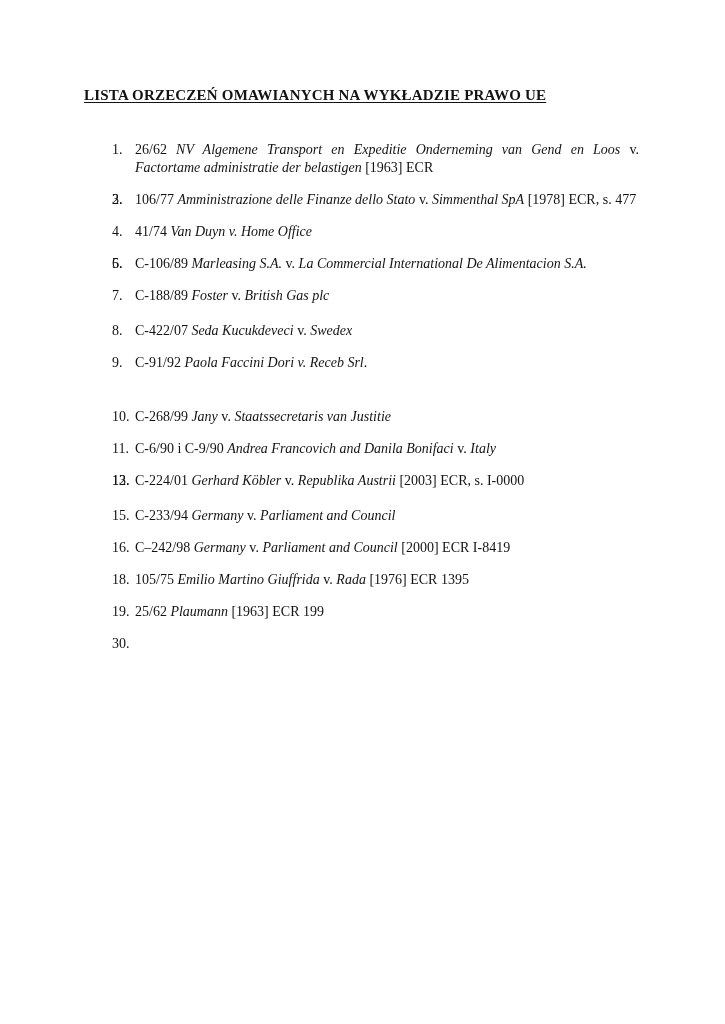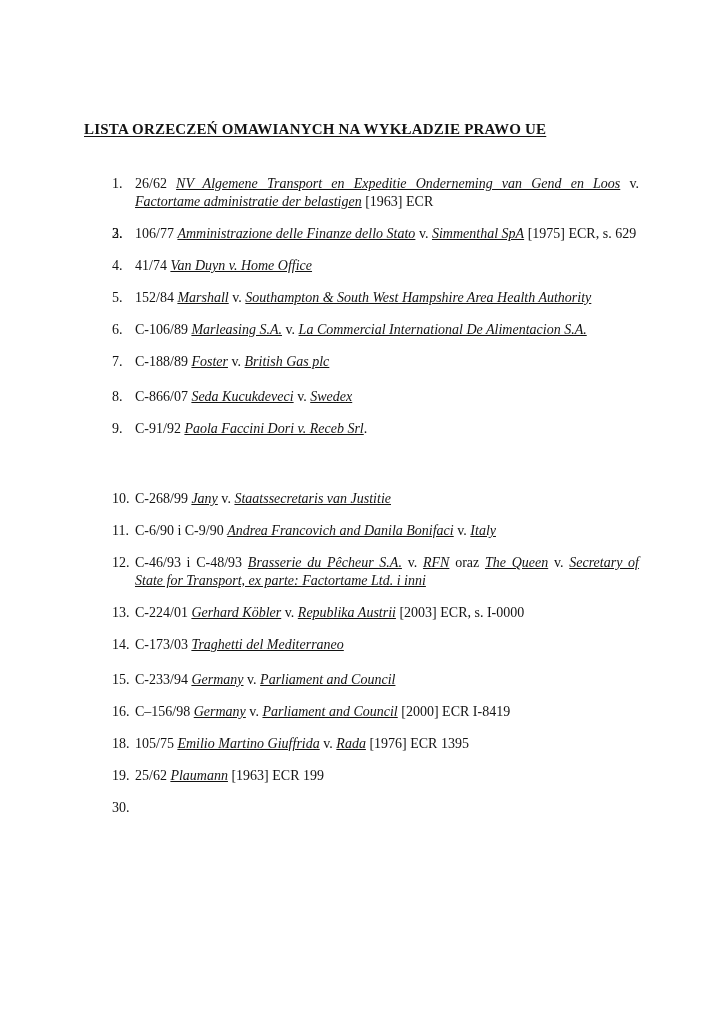--- a/index.html
+++ b/index.html
@@ -14,21 +14,21 @@
   }
   .page {
     position: relative;
     width: 725px;
     height: 1024px;
     background: #ffffff;
     font-family: "Liberation Serif", serif;
     color: #131313;
   }
   .doc-title {
-    margin: 119px 0 36px 84px;
+    margin: 85px 0 36px 84px;
     font-size: 15px;
     font-weight: bold;
     line-height: 20px;
     letter-spacing: 0.2px;
     text-decoration: underline;
     text-underline-offset: 2px;
   }
   .case-list {
     margin: 0;
     padding: 0;
@@ -44,44 +44,42 @@
     text-align: justify;
   }
   .item .num {
     position: absolute;
     left: 0;
     top: 0;
     font-style: normal;
   }
   .item em {
     font-style: italic;
-    text-decoration: underline;
   }
   .sp-extra  { margin-top: 17px; }
-  .sp-double { margin-top: 52px; }
+  .sp-double { margin-top: 36px; }
 </style>
 </head>
 <body>
 
 <div class="page">
   <h1 class="doc-title">LISTA ORZECZEŃ OMAWIANYCH NA WYKŁADZIE PRAWO UE</h1>
   <div class="case-list" id="case-list">
       <div class="item"><span class="num">1.</span><span class="txt"><span>26/62 </span><em>NV Algemene Transport en Expeditie Onderneming van Gend en Loos</em><span> v. </span><em>Factortame administratie der belastigen</em><span> [1963] ECR</span></span></div>
       <div class="item"><span class="num">2.</span></div>
-      <div class="item"><span class="num">3.</span><span class="txt"><span>106/77 </span><em>Amministrazione delle Finanze dello Stato</em><span> v. </span><em>Simmenthal SpA</em><span> [1975] ECR, s. 629</span></span></div>
+      <div class="item"><span class="num">3.</span><span class="txt"><span>106/77 </span><em>Amministrazione delle Finanze dello Stato</em><span> v. </span><em>Simmenthal SpA</em><span> [1978] ECR, s. 477</span></span></div>
       <div class="item"><span class="num">4.</span><span class="txt"><span>41/74 </span><em>Van Duyn v. Home Office</em></span></div>
-      <div class="item"><span class="num">5.</span><span class="txt"><span>152/84 </span><em>Marshall</em><span> v. </span><em>Southampton &amp; South West Hampshire Area Health Authority</em></span></div>
+      <div class="item"><span class="num">5.</span></div>
       <div class="item"><span class="num">6.</span><span class="txt"><span>C-106/89 </span><em>Marleasing S.A.</em><span> v. </span><em>La Commercial International De Alimentacion S.A.</em></span></div>
       <div class="item"><span class="num">7.</span><span class="txt"><span>C-188/89 </span><em>Foster</em><span> v. </span><em>British Gas plc</em></span></div>
-      <div class="item sp-extra"><span class="num">8.</span><span class="txt"><span>C-866/07 </span><em>Seda Kucukdeveci</em><span> v. </span><em>Swedex</em></span></div>
+      <div class="item sp-extra"><span class="num">8.</span><span class="txt"><span>C-422/07 </span><em>Seda Kucukdeveci</em><span> v. </span><em>Swedex</em></span></div>
       <div class="item"><span class="num">9.</span><span class="txt"><span>C-91/92 </span><em>Paola Faccini Dori v. Receb Srl</em><span>.</span></span></div>
       <div class="item sp-double"><span class="num">10.</span><span class="txt"><span>C-268/99 </span><em>Jany</em><span> v. </span><em>Staatssecretaris van Justitie</em></span></div>
       <div class="item"><span class="num">11.</span><span class="txt"><span>C-6/90 i C-9/90 </span><em>Andrea Francovich and Danila Bonifaci</em><span> v. </span><em>Italy</em></span></div>
-      <div class="item"><span class="num">12.</span><span class="txt"><span>C-46/93 i C-48/93 </span><em>Brasserie du Pêcheur S.A.</em><span> v. </span><em>RFN</em><span> oraz </span><em>The Queen</em><span> v. </span><em>Secretary of State for Transport, ex parte: Factortame Ltd. i inni</em></span></div>
+      <div class="item"><span class="num">12.</span></div>
       <div class="item"><span class="num">13.</span><span class="txt"><span>C-224/01 </span><em>Gerhard Köbler</em><span> v. </span><em>Republika Austrii</em><span> [2003] ECR, s. I-0000</span></span></div>
-      <div class="item"><span class="num">14.</span><span class="txt"><span>C-173/03 </span><em>Traghetti del Mediterraneo</em></span></div>
       <div class="item sp-extra"><span class="num">15.</span><span class="txt"><span>C-233/94 </span><em>Germany</em><span> v. </span><em>Parliament and Council</em></span></div>
-      <div class="item"><span class="num">16.</span><span class="txt"><span>C–156/98 </span><em>Germany</em><span> v. </span><em>Parliament and Council</em><span> [2000] ECR I-8419</span></span></div>
+      <div class="item"><span class="num">16.</span><span class="txt"><span>C–242/98 </span><em>Germany</em><span> v. </span><em>Parliament and Council</em><span> [2000] ECR I-8419</span></span></div>
       <div class="item"><span class="num">18.</span><span class="txt"><span>105/75 </span><em>Emilio Martino Giuffrida</em><span> v. </span><em>Rada</em><span> [1976] ECR 1395</span></span></div>
       <div class="item"><span class="num">19.</span><span class="txt"><span>25/62 </span><em>Plaumann</em><span> [1963] ECR 199</span></span></div>
       <div class="item"><span class="num">30.</span></div>
     </div>
 </div>
 
 </body></html>

